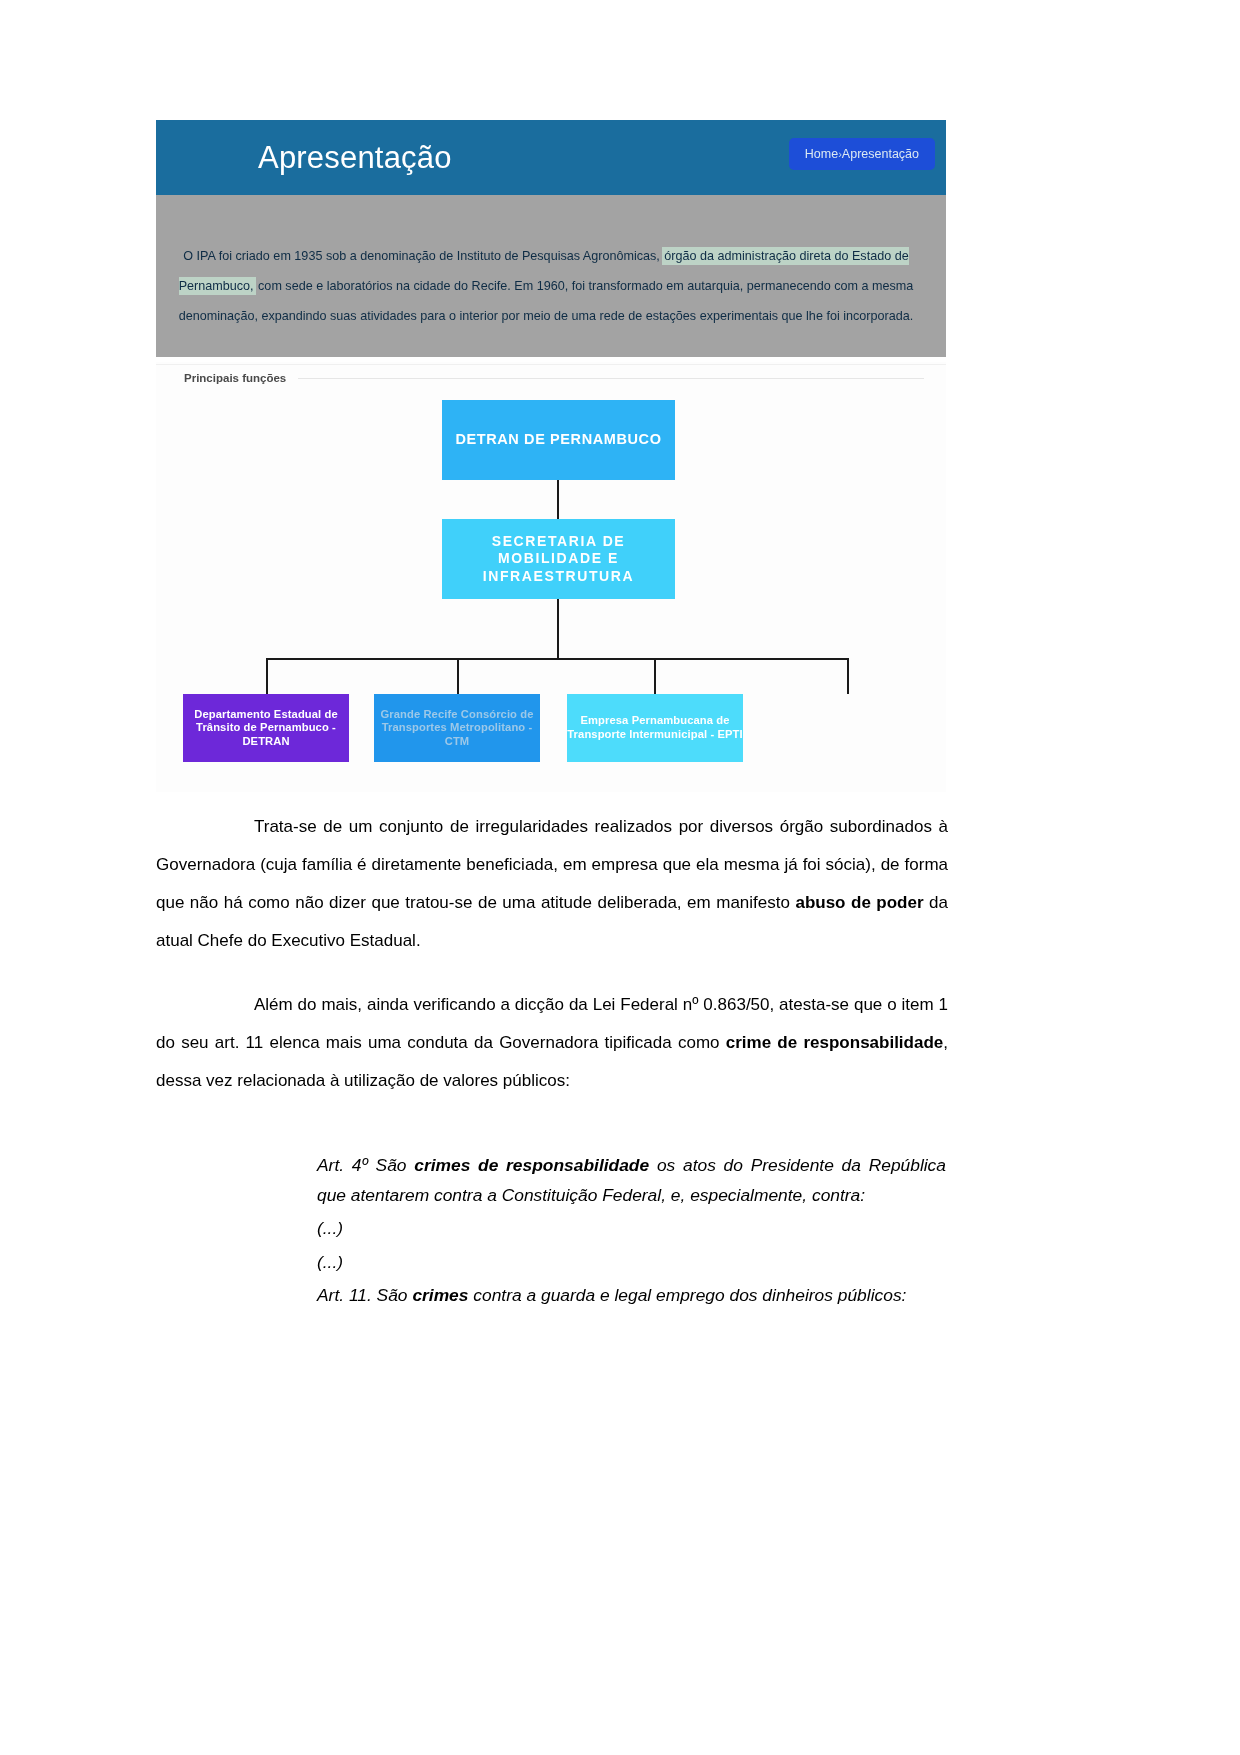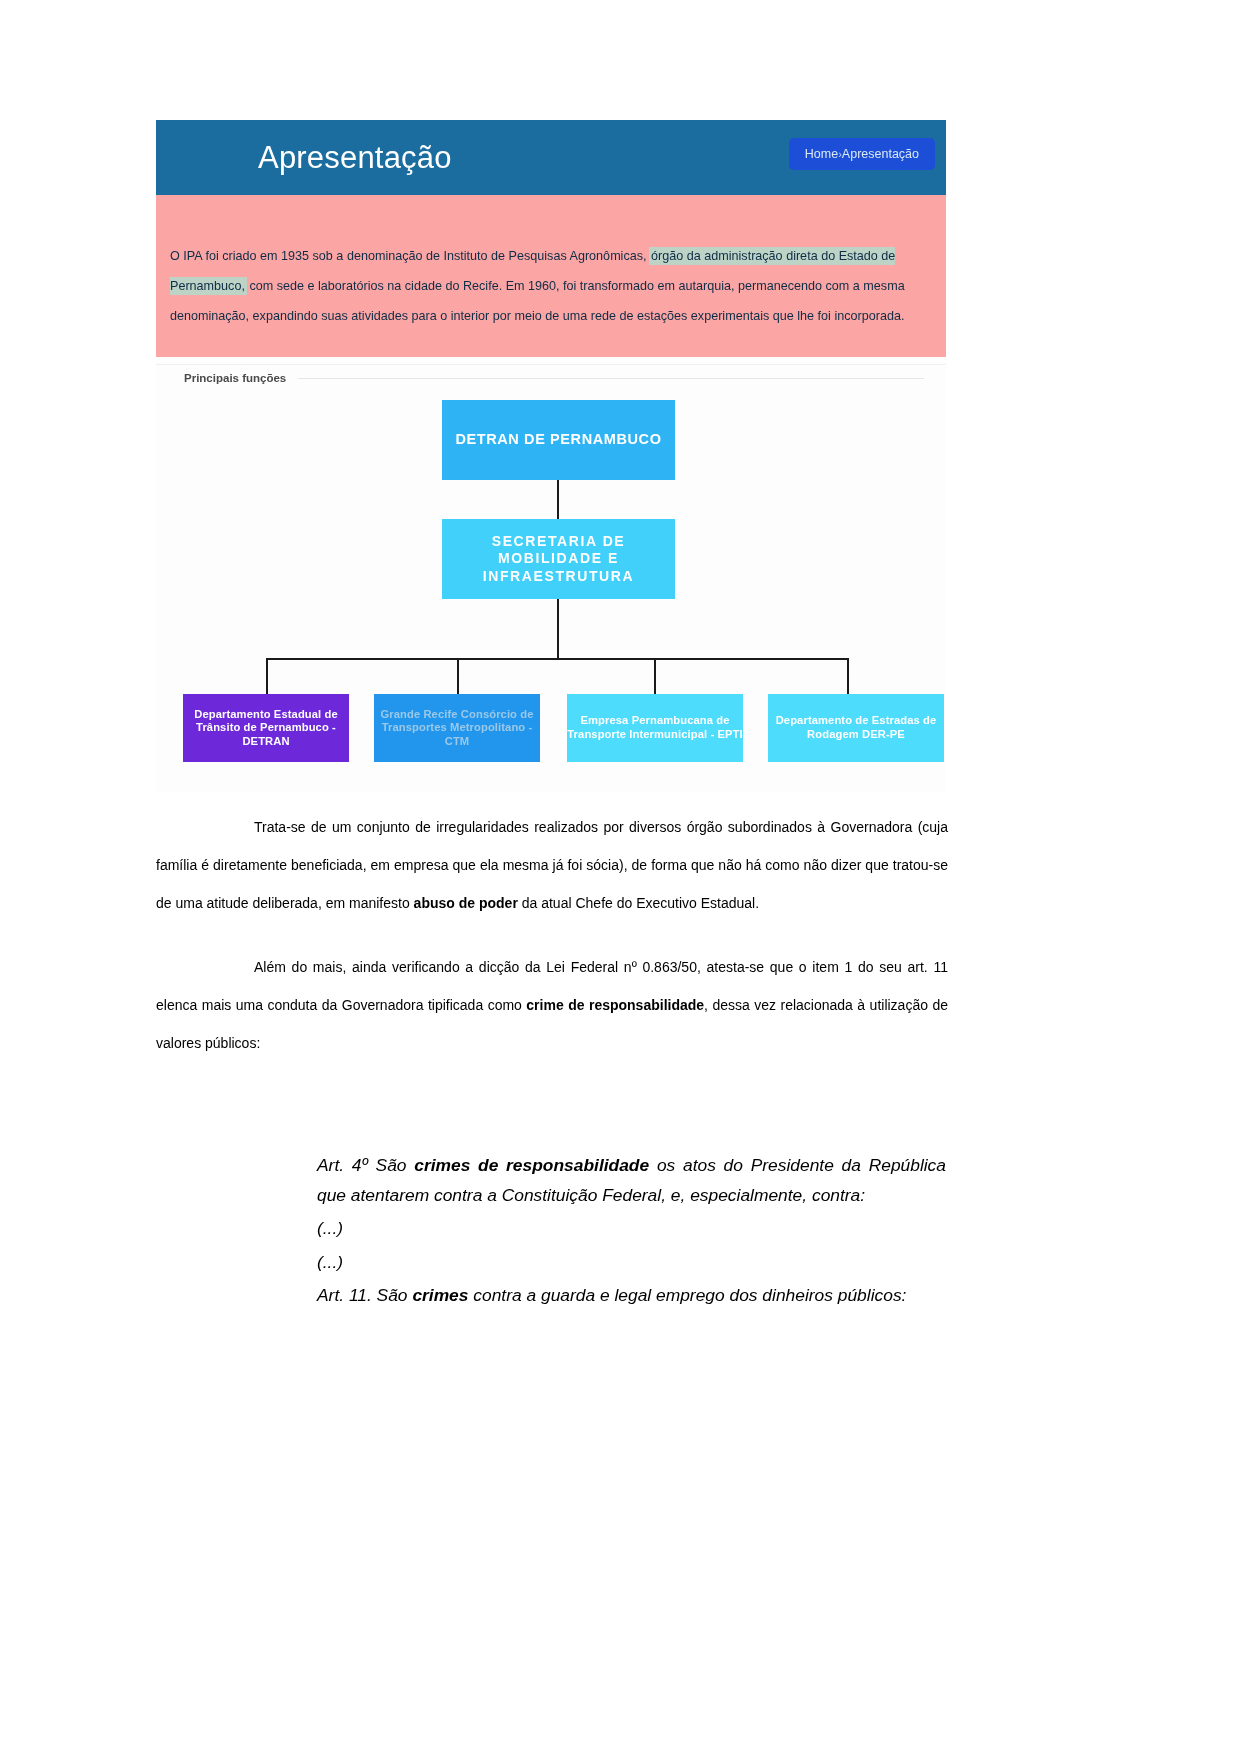--- a/index.html
+++ b/index.html
@@ -47,22 +47,23 @@
     border-radius: 5px;
     padding: 9px 16px;
     color: #dbe8f2;
     font-size: 12.5px;
     display: flex;
     align-items: center;
     white-space: nowrap;
   }
   .breadcrumb .sep { color: #c3d8e8; font-size: 11px; }
   .web-body {
-    background: #fca5a5;
+    background: #a3a3a3;
     padding: 46px 10px 26px 0;
+    text-align: center;
   }
   .web-para {
     color: #0e2c45;
     font-size: 12.6px;
     line-height: 30px;
     padding: 0 14px 0 14px;
     max-width: 780px;
   }
   .hl {
     background: #bdd3c6;
@@ -149,21 +150,21 @@
   .c-l2 { left: 301px; top: 296px;  width: 2px; height: 36px; }
   .c-l3 { left: 498px; top: 296px;  width: 2px; height: 36px; }
   .c-l4 { left: 691px; top: 296px;  width: 2px; height: 36px; }
 
   
   .doc {
     position: absolute;
     left: 156px;
     top: 808px;
     width: 792px;
-    font-size: 14px;
+    font-size: 17px;
     line-height: 38px;
     text-align: justify;
     color: #000000;
   }
   .doc p { margin: 0 0 26px 0; text-indent: 0; }
   .doc p.ind { text-indent: 98px; }
   .doc b { font-weight: bold; }
 
   .quote {
     position: absolute;
@@ -218,21 +219,20 @@
   <div class="connector c-v2"></div>
   <div class="connector c-h"></div>
   <div class="connector c-l1"></div>
   <div class="connector c-l2"></div>
   <div class="connector c-l3"></div>
   <div class="connector c-l4"></div>
 
   <div class="node leaf leaf1">Departamento Estadual de Trânsito de Pernambuco - DETRAN</div>
   <div class="node leaf leaf3">Empresa Pernambucana de Transporte Intermunicipal - EPTI</div>
   <div class="node leaf leaf2">Grande Recife Consórcio de Transportes Metropolitano - CTM</div>
-  <div class="node leaf leaf4">Departamento de Estradas de Rodagem DER-PE</div>
 </div>
 
 <div class="doc">
   <p class="ind"><span>Trata-se de um conjunto de irregularidades realizados por diversos órgão subordinados à Governadora (cuja família é diretamente beneficiada, em empresa que ela mesma já foi sócia), de forma que não há como não dizer que tratou-se de uma atitude deliberada, em manifesto </span><b>abuso de poder</b><span> da atual Chefe do Executivo Estadual.</span></p>
 
   <p class="ind"><span>Além do mais, ainda verificando a dicção da Lei Federal nº 0.863/50, atesta-se que o item 1 do seu art. 11 elenca mais uma conduta da Governadora tipificada como </span><b>crime de responsabilidade</b><span>, dessa vez relacionada à utilização de valores públicos:</span></p>
 </div>
 
 <div class="quote">
   <p><span>Art. 4º São </span><b>crimes de responsabilidade</b><span> os atos do Presidente da República que atentarem contra a Constituição Federal, e, especialmente, contra:</span></p>

